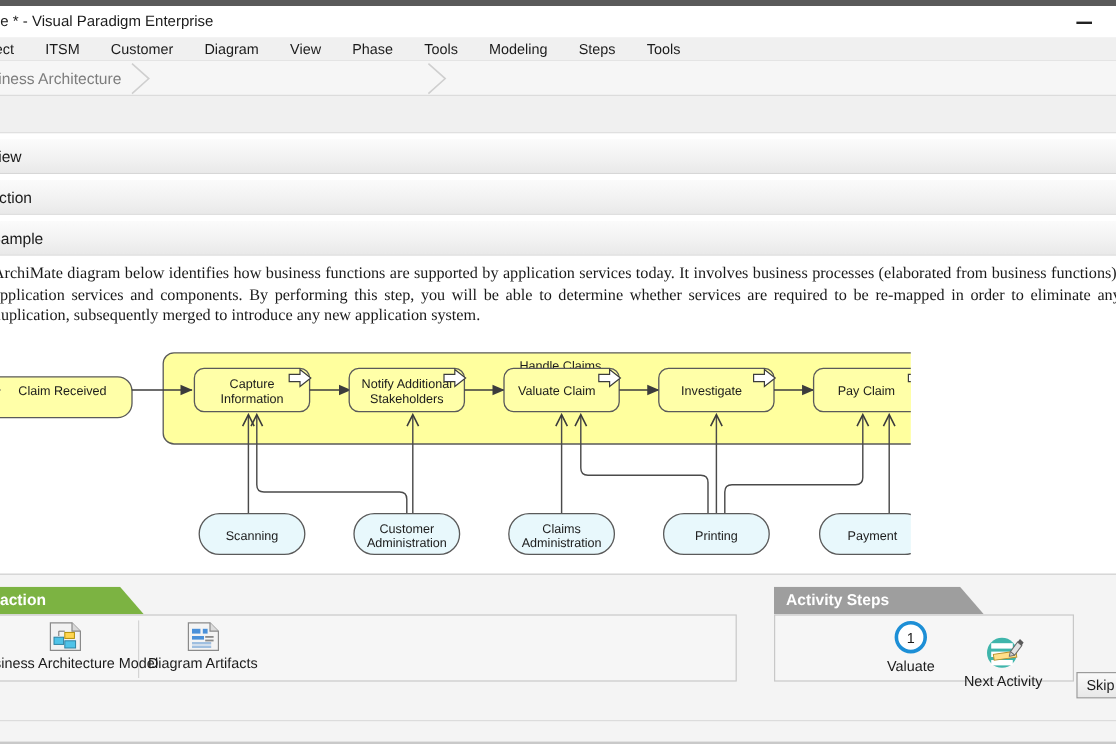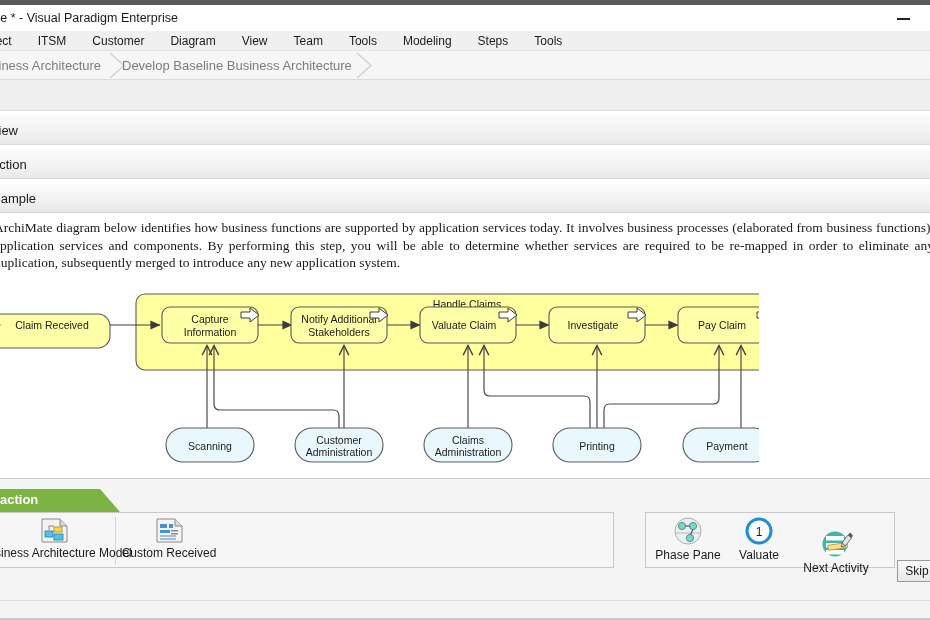--- a/index.html
+++ b/index.html
@@ -137,35 +137,34 @@
         <i></i>
       </div>
   </div>
 
   <div class="menubar">
     <div class="mi">ject</div>
     <div class="mi">ITSM</div>
     <div class="mi">Customer</div>
     <div class="mi">Diagram</div>
     <div class="mi">View</div>
-    <div class="mi">Team</div>
+    <div class="mi">Phase</div>
     <div class="mi">Tools</div>
     <div class="mi">Modeling</div>
     <div class="mi">Steps</div>
     <div class="mi">Tools</div>
   </div>
 
   <div class="breadcrumb">
     <div class="crumb" style="left:-8px;">siness Architecture</div>
     <div class="crumb-sep" style="left:108px;">
       <svg width="26" height="29">
           <path d="M2 2 L16 14.5 L2 27" fill="none" stroke="#cfcfcf" stroke-width="1.3"></path>
         </svg>
     </div>
-    <div class="crumb" style="left:122px;">Develop Baseline Business Architecture</div>
     <div class="crumb-sep" style="left:355px;">
       <svg width="26" height="29">
           <path d="M2 2 L16 14.5 L2 27" fill="none" stroke="#cfcfcf" stroke-width="1.3"></path>
         </svg>
     </div>
   </div>
 
   <div class="toolband"></div>
   <div class="toolband-edge"></div>
 
@@ -345,40 +344,34 @@
             <path d="M19 1 v7 h7" fill="#dcdcdc" stroke="#8a8a8a" stroke-width="1"></path>
             <rect x="4" y="6" width="7" height="4" fill="#4a90d9"></rect>
             <rect x="13" y="6" width="4" height="4" fill="#4a90d9"></rect>
             <rect x="4" y="12" width="10" height="3" fill="#4a90d9"></rect>
             <rect x="4" y="17" width="16" height="2" fill="#9fbfe0"></rect>
             <rect x="4" y="20" width="16" height="2" fill="#9fbfe0"></rect>
             <rect x="15" y="12" width="7" height="1.5" fill="#8a8a8a"></rect>
             <rect x="15" y="15" width="7" height="1.5" fill="#8a8a8a"></rect>
           </g>
         </svg>
-        <div class="lbl">Custom Received</div>
-      </div>
-    </div>
-
+        <div class="lbl">Diagram Artifacts</div>
+      </div>
+    </div>
+
+    <div class="panel-tab" style="left:645px; top:10px; width:175px;">
+      <div class="tab-bg">
+        <svg width="175" height="23">
+            <polygon points="0,0 155,0 175,23 0,23" fill="#9e9e9e"></polygon>
+          </svg>
+      </div>
+      <div class="tab-label">Activity Steps</div>
+    </div>
     <div class="panel-box" style="left:645px; top:33px; width:250px; height:56px;">
 
-      <div class="act-item" style="left:4px; top:4px; width:76px;">
-        <svg class="ico" width="76" height="28" viewBox="0 0 76 28">
-          <g transform="translate(24,1)">
-            <circle cx="14" cy="13" r="13" fill="#eceff1" stroke="#b0b0b0" stroke-width="1"></circle>
-            <line x1="1.5" y1="15" x2="26.5" y2="15" stroke="#b8b8b8" stroke-width="1"></line>
-            <circle cx="8" cy="8" r="3.6" fill="#7fd4cb" stroke="#3f8f88" stroke-width="0.9"></circle>
-            <circle cx="19" cy="8" r="3.6" fill="#7fd4cb" stroke="#3f8f88" stroke-width="0.9"></circle>
-            <circle cx="16" cy="20" r="3.6" fill="#7fd4cb" stroke="#3f8f88" stroke-width="0.9"></circle>
-            <line x1="11.5" y1="8" x2="15.5" y2="8" stroke="#4a4a4a" stroke-width="1.1"></line>
-            <line x1="19" y1="11.5" x2="16.5" y2="16.6" stroke="#4a4a4a" stroke-width="1.1"></line>
-          </g>
-        </svg>
-        <div class="lbl">Phase Pane</div>
-      </div>
 
       <div class="act-item" style="left:84px; top:4px; width:58px;">
         <svg class="ico" width="58" height="28" viewBox="0 0 58 28">
           <circle cx="29" cy="14" r="12" fill="#ffffff" stroke="#1d8fd6" stroke-width="3"></circle>
           <text x="29" y="18.5" font-family="Liberation Sans, sans-serif" font-size="12" fill="#1b1b1b" text-anchor="middle">1</text>
         </svg>
         <div class="lbl">Valuate</div>
       </div>
 
       <div class="act-item" style="left:146px; top:17px; width:88px;">

